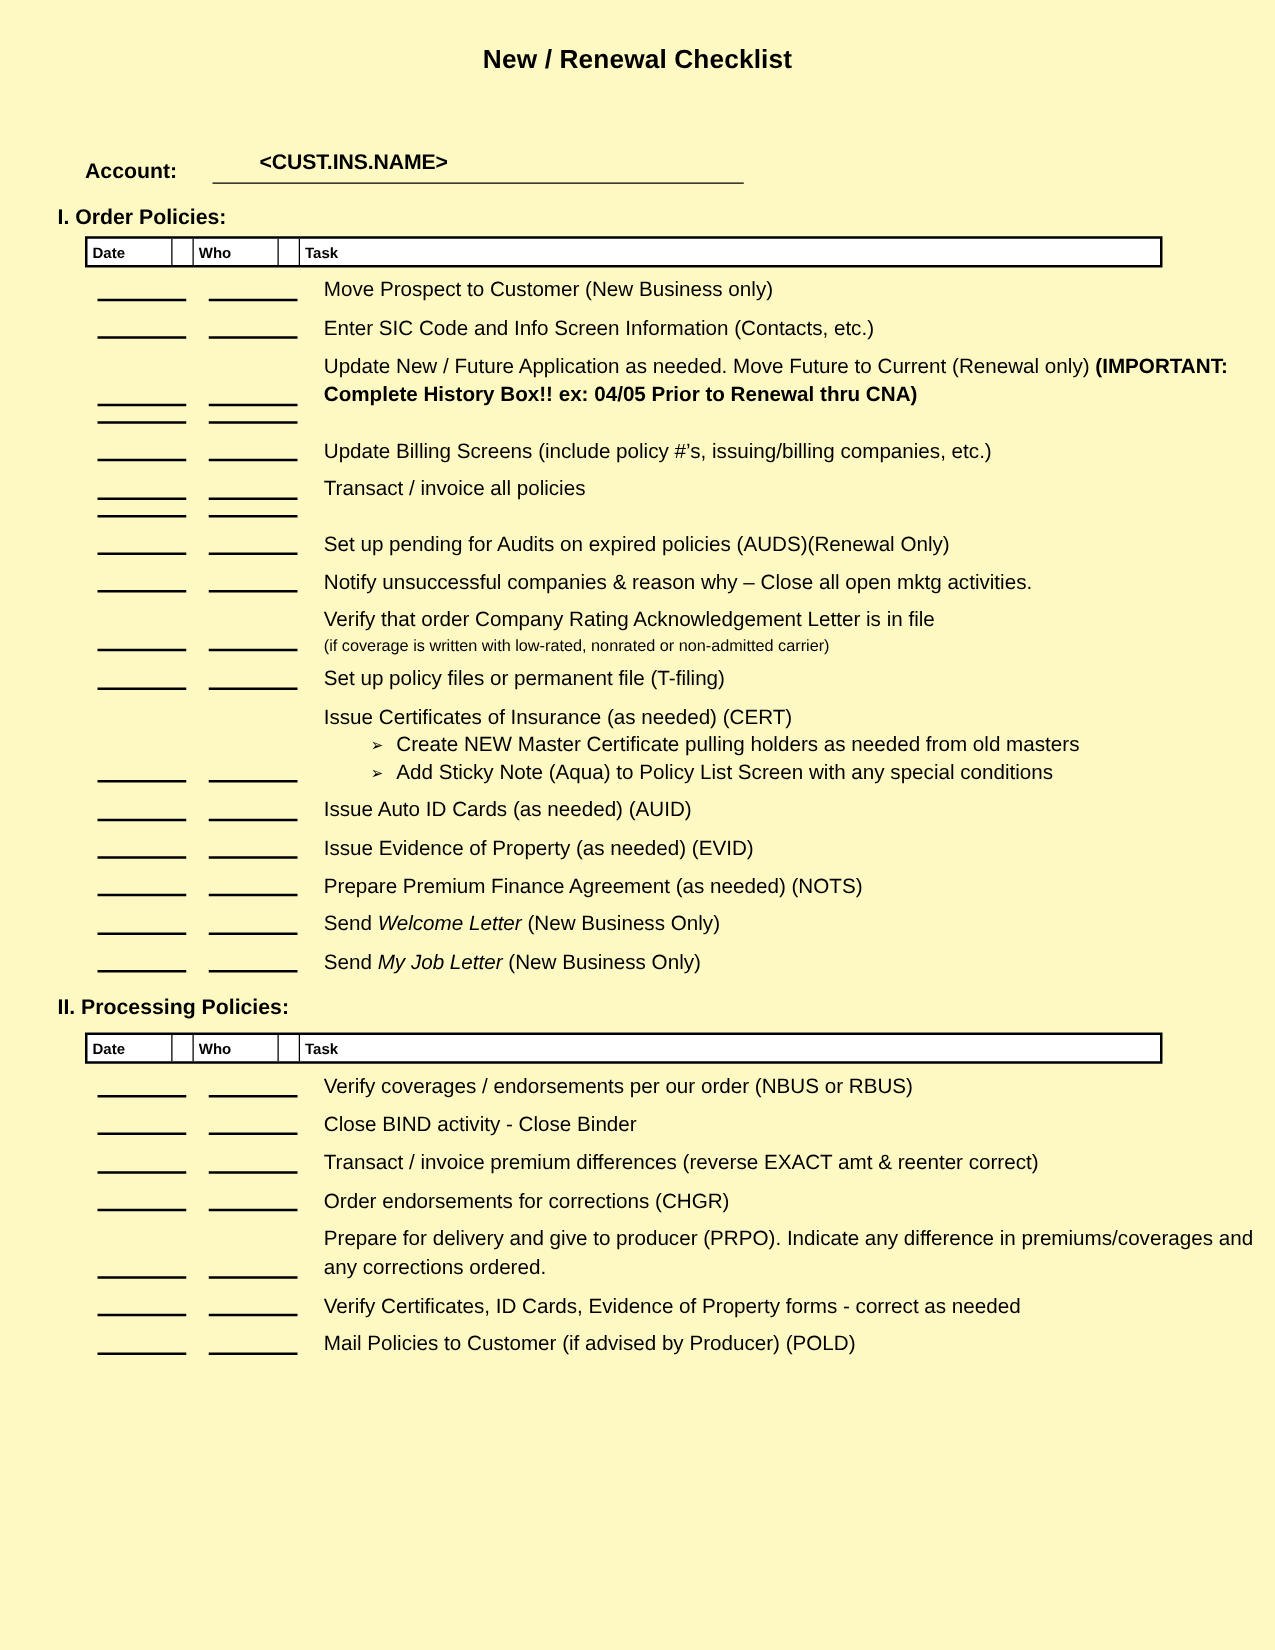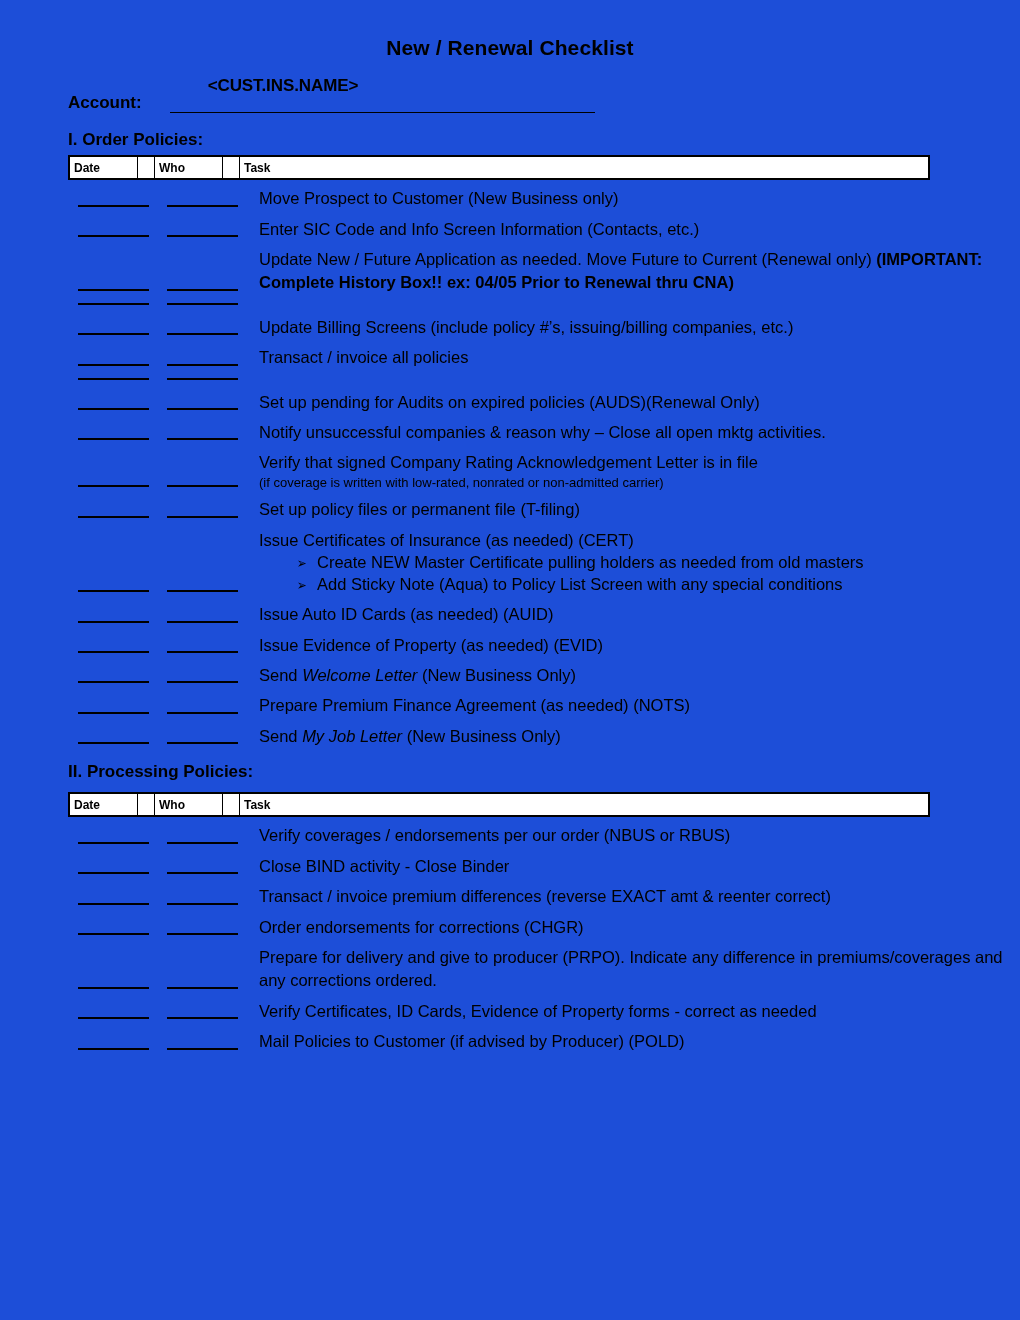--- a/index.html
+++ b/index.html
@@ -9,21 +9,21 @@
     background: #ffffff;
   }
   body {
     font-family: "Liberation Sans", sans-serif;
     color: #000000;
   }
   .page {
     position: relative;
     width: 1020px;
     height: 1320px;
-    background: #1d4ed8;
+    background: #fef9c3;
     overflow: hidden;
     box-sizing: border-box;
     padding: 0;
   }
 
   
   .doc-title {
     text-align: center;
     font-size: 21px;
     font-weight: bold;
@@ -42,35 +42,36 @@
     font-size: 17px;
     font-weight: bold;
   }
   .account-label {
     white-space: nowrap;
   }
   .account-value-wrap {
     margin-left: 28px;
     width: 425px;
     border-bottom: 1.6px solid #000;
-    padding-bottom: 16px;
+    padding-bottom: 6px;
+    margin-top: 44px;
   }
   .account-value {
     display: inline-block;
     padding-left: 38px;
     font-weight: bold;
     font-size: 17px;
     letter-spacing: -0.1px;
   }
 
   
   .section-heading {
     font-size: 17px;
     font-weight: bold;
-    padding-left: 68px;
+    padding-left: 46px;
     margin-top: 17px;
     margin-bottom: 5px;
   }
   .section-heading.second {
     margin-top: 14px;
     margin-bottom: 10px;
   }
 
   
   .table-head {
@@ -244,21 +245,21 @@
           <div class="blank date"></div>
           <div class="blank who"></div>
           <div class="task-cell">
             <span class="task-main"><span>Notify unsuccessful companies &amp; reason why – Close all open mktg activities.</span></span>
           </div>
         </div>
         <div class="row">
           <div class="blank date"></div>
           <div class="blank who"></div>
           <div class="task-cell">
-            <span class="task-main"><span>Verify that signed Company Rating Acknowledgement Letter is in file</span></span>
+            <span class="task-main"><span>Verify that order Company Rating Acknowledgement Letter is in file</span></span>
             <span class="note-italic">(if coverage is written with low-rated, nonrated or non-admitted carrier)</span>
           </div>
         </div>
         <div class="row">
           <div class="blank date"></div>
           <div class="blank who"></div>
           <div class="task-cell">
             <span class="task-main"><span>Set up policy files or permanent file (T-filing)</span></span>
           </div>
         </div>
@@ -290,28 +291,28 @@
           <div class="blank date"></div>
           <div class="blank who"></div>
           <div class="task-cell">
             <span class="task-main"><span>Issue Evidence of Property (as needed) (EVID)</span></span>
           </div>
         </div>
         <div class="row">
           <div class="blank date"></div>
           <div class="blank who"></div>
           <div class="task-cell">
+            <span class="task-main"><span>Prepare Premium Finance Agreement (as needed) (NOTS)</span></span>
+          </div>
+        </div>
+        <div class="row">
+          <div class="blank date"></div>
+          <div class="blank who"></div>
+          <div class="task-cell">
             <span class="task-main"><span>Send </span><span class="em">Welcome Letter</span><span> (New Business Only)</span></span>
-          </div>
-        </div>
-        <div class="row">
-          <div class="blank date"></div>
-          <div class="blank who"></div>
-          <div class="task-cell">
-            <span class="task-main"><span>Prepare Premium Finance Agreement (as needed) (NOTS)</span></span>
           </div>
         </div>
         <div class="row">
           <div class="blank date"></div>
           <div class="blank who"></div>
           <div class="task-cell">
             <span class="task-main"><span>Send </span><span class="em">My Job Letter</span><span> (New Business Only)</span></span>
           </div>
         </div>
       </div>

